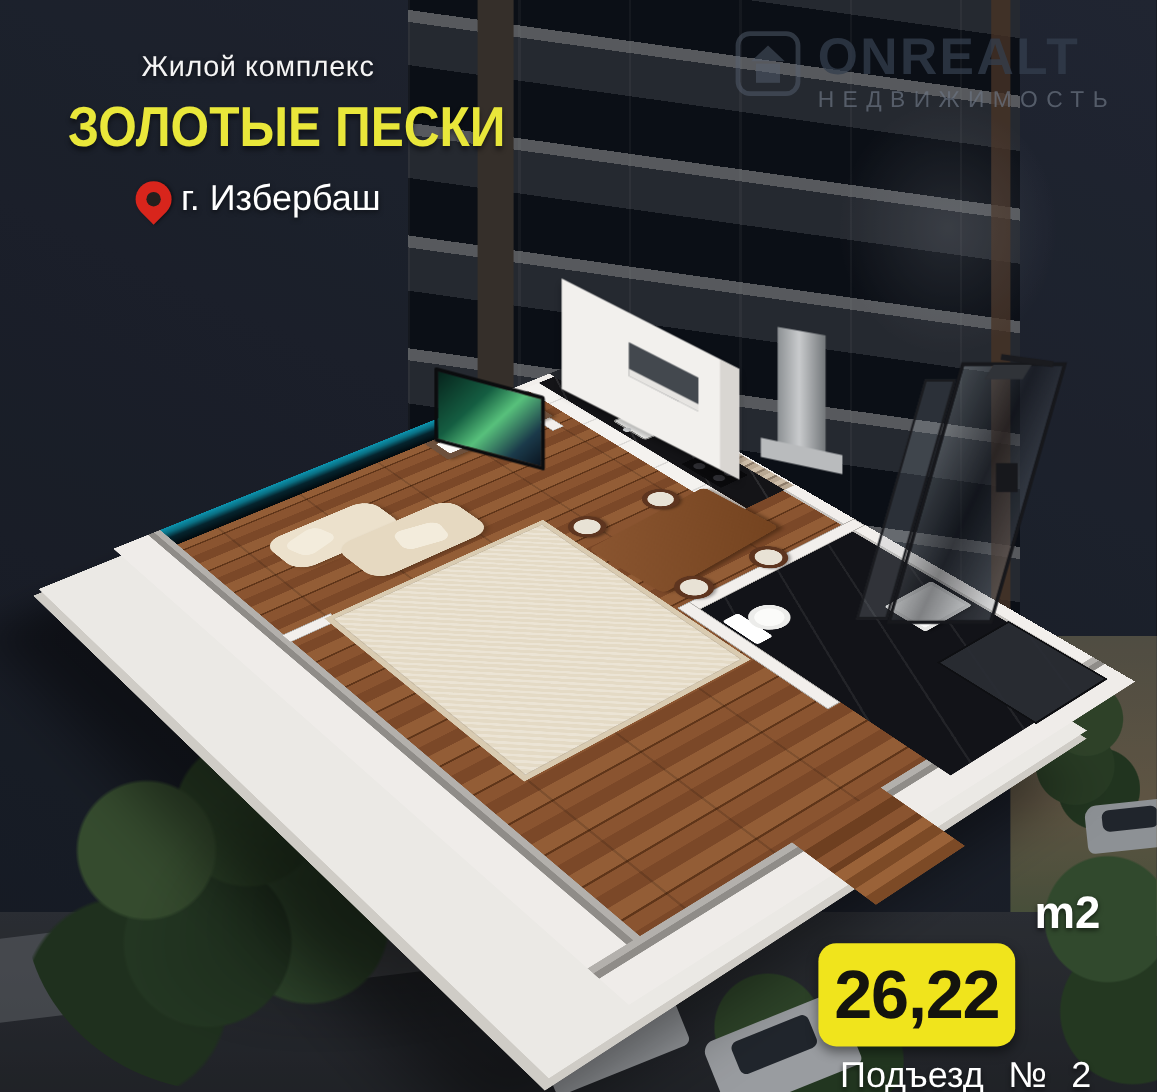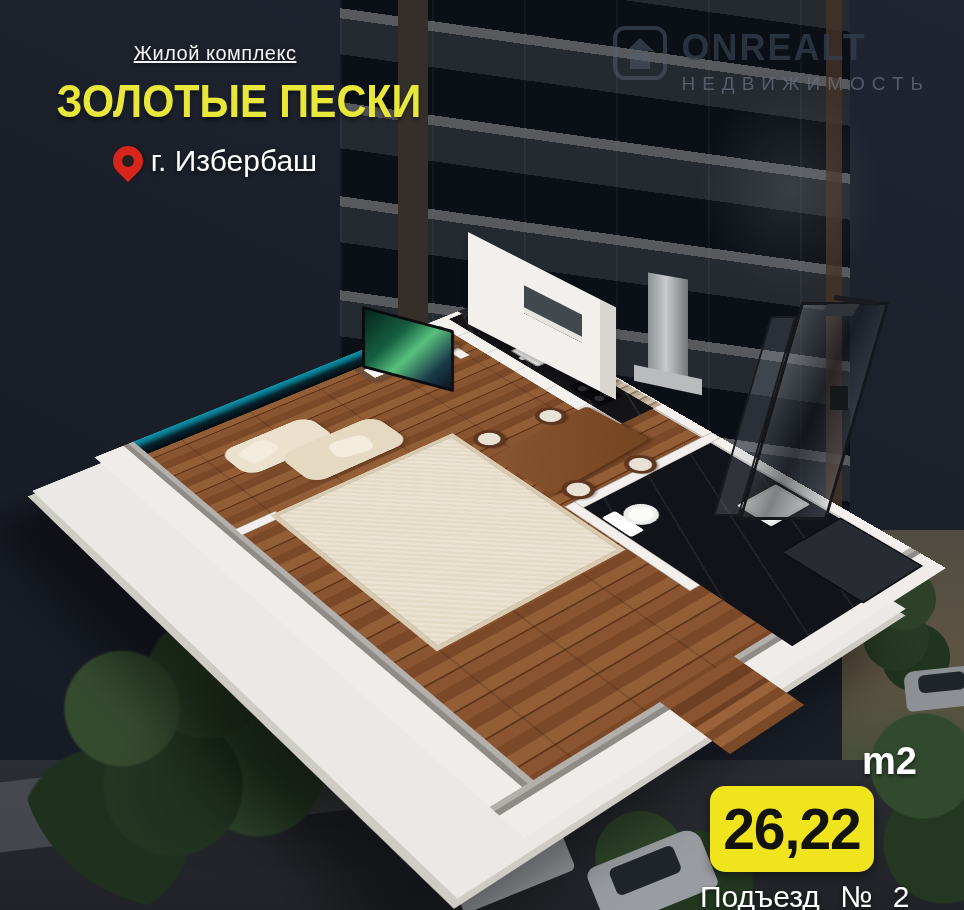--- a/index.html
+++ b/index.html
@@ -147,45 +147,45 @@
     border:3px solid #17181c;
     background:linear-gradient(100deg,rgba(195,205,210,0.30),rgba(25,28,34,0.55) 50%,rgba(150,160,170,0.28));}
   .shower-glass2{left:742px;top:316px;width:26px;height:200px;transform:skewX(-16deg);
     border:2px solid #1a1b1f;background:rgba(160,170,178,0.22);}
   .shower-arm{left:834px;top:298px;width:44px;height:5px;background:#1a1b1f;transform:rotate(8deg);}
   .shower-plate{left:824px;top:304px;width:32px;height:12px;background:#303338;transform:skewX(-32deg);}
   .shower-mixer{left:830px;top:386px;width:18px;height:24px;background:#17181c;}
 
   
   .header{left:35px;top:42px;width:360px;text-align:center;color:#f4f4f4;z-index:10;}
-  .header .subtitle{position:static;display:block;font-size:20px;letter-spacing:.5px;
-    text-shadow:0 2px 4px rgba(0,0,0,.55);text-decoration:underline;}
+  .header .subtitle{position:static;display:block;font-size:24px;letter-spacing:.5px;
+    text-shadow:0 2px 4px rgba(0,0,0,.55);}
   .header .title{position:static;display:block;margin-top:8px;font-size:47px;font-weight:800;
     color:#e9e73a;white-space:nowrap;transform:scaleX(.88);letter-spacing:0;
     text-shadow:0 3px 5px rgba(0,0,0,.45);}
   .city-row{position:static;display:flex;align-items:center;justify-content:center;gap:8px;margin-top:16px;}
   .pin{position:relative;width:30px;height:30px;background:#d8251c;border-radius:50% 50% 50% 0;
     transform:rotate(-45deg);box-shadow:1px 1px 3px rgba(0,0,0,.5);}
   .pin::after{content:"";position:absolute;left:9px;top:9px;width:12px;height:12px;border-radius:50%;background:#241f1d;}
   .city{position:static;font-size:30px;color:#fff;text-shadow:0 2px 4px rgba(0,0,0,.55);}
 
   .brand{right:34px;top:26px;display:flex;align-items:flex-start;gap:14px;z-index:10;opacity:.88;}
   .brand-icon{position:relative;width:54px;height:54px;border:4px solid rgba(88,98,114,0.55);border-radius:12px;}
   .brand-icon .roof{position:absolute;left:9px;top:8px;width:0;height:0;
     border-left:14px solid rgba(0,0,0,0);border-right:14px solid rgba(0,0,0,0);
     border-bottom:13px solid rgba(88,98,114,0.55);}
   .brand-icon .body{position:absolute;left:13px;top:23px;width:20px;height:16px;background:rgba(88,98,114,0.55);}
   .brand-text{position:static;display:flex;flex-direction:column;}
-  .brand-name{position:static;font-size:36px;line-height:44px;font-weight:800;letter-spacing:2px;
+  .brand-name{position:static;font-size:43px;line-height:44px;font-weight:800;letter-spacing:2px;
     color:rgba(52,62,78,0.85);}
   .brand-tagline{position:static;font-size:19px;letter-spacing:7px;margin-top:3px;color:rgba(108,116,130,0.8);}
 
   .unit{left:862px;top:740px;font-size:38px;font-weight:700;color:#fff;z-index:10;
     text-shadow:0 2px 4px rgba(0,0,0,.6);}
-  .badge{left:710px;top:786px;width:164px;height:86px;background:#f0e41c;border-radius:15px;
+  .badge{left:682px;top:786px;width:164px;height:86px;background:#f0e41c;border-radius:15px;
     display:flex;align-items:center;justify-content:center;z-index:10;
     box-shadow:0 4px 10px rgba(0,0,0,.45);}
   .badge .value{position:static;font-size:57px;font-weight:800;color:#14140e;letter-spacing:-1px;}
   .entrance-label{left:700px;top:880px;font-size:30px;color:#fff;word-spacing:12px;z-index:10;
     text-shadow:0 2px 4px rgba(0,0,0,.6);}
 </style>
 </head>
 <body>
 
 <div class="stage">

